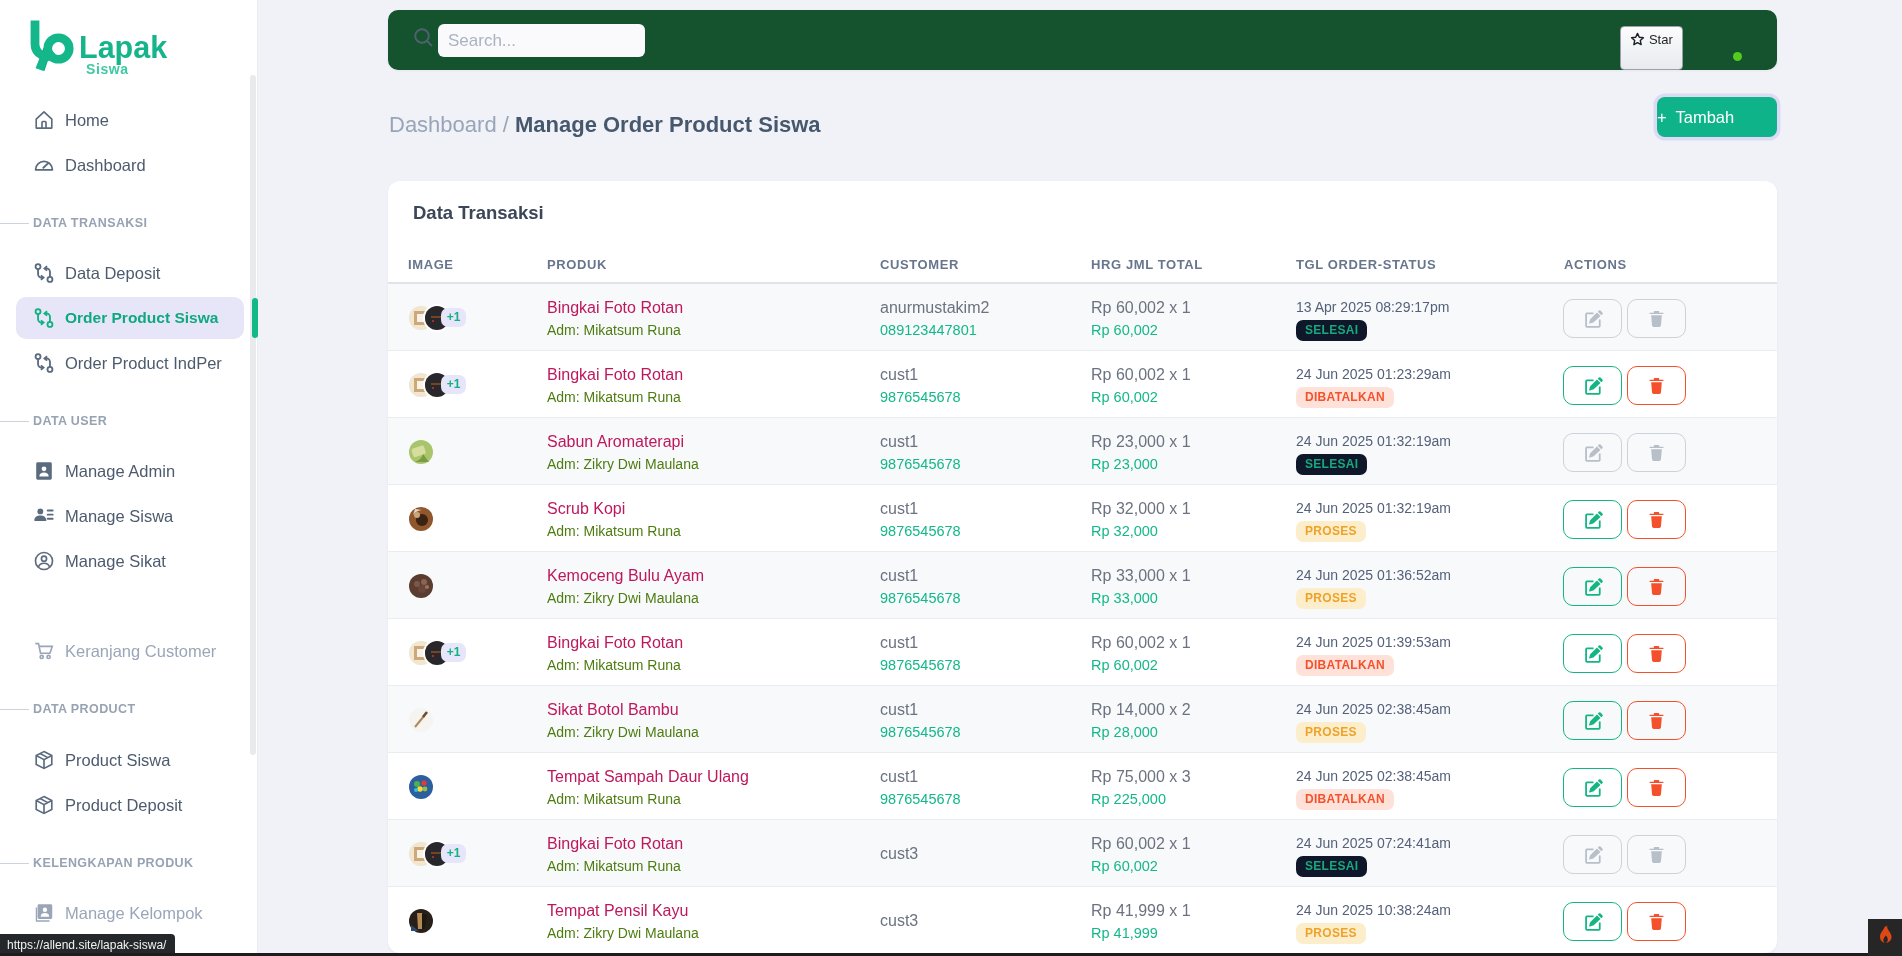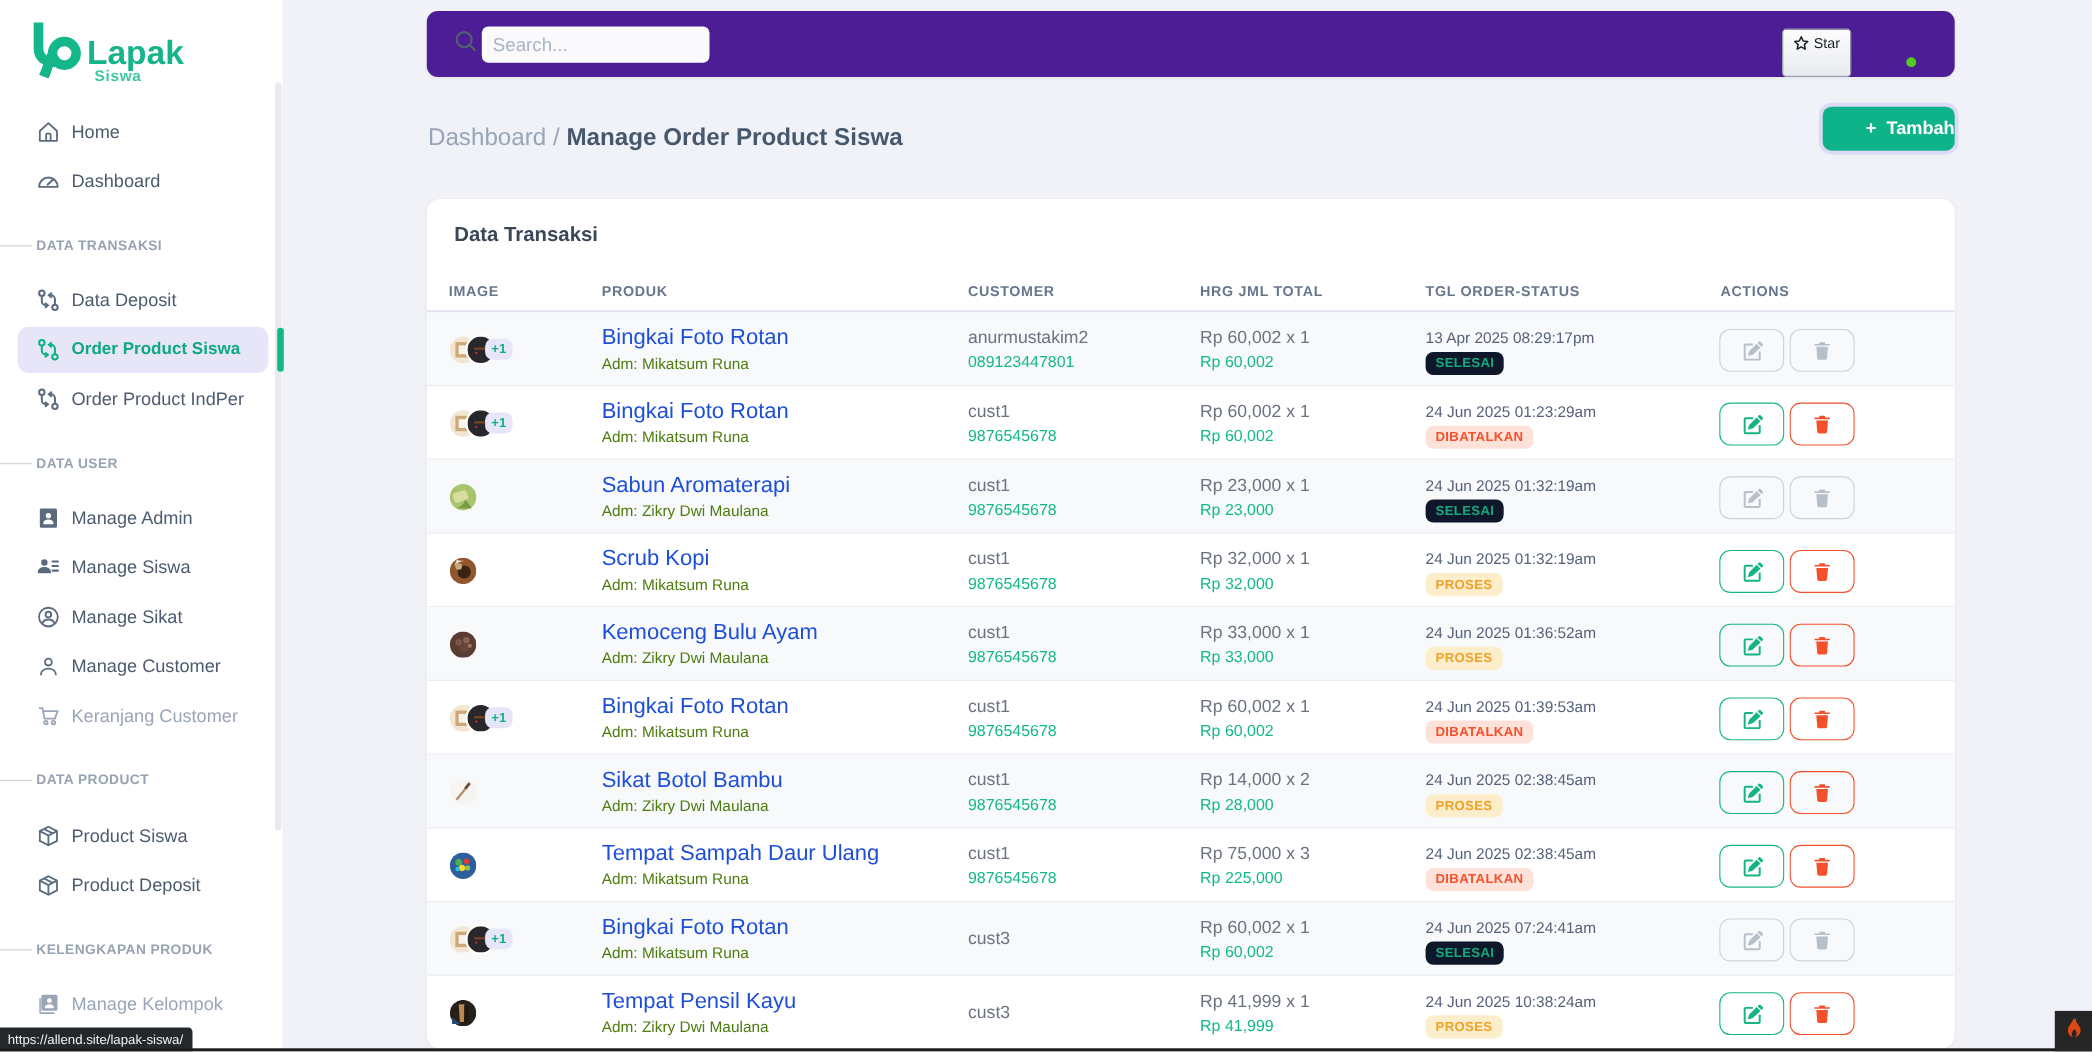--- a/index.html
+++ b/index.html
@@ -13,40 +13,40 @@
 .navitem { position:absolute; left:0; width:258px; height:44px; }
 .navitem .ic { position:absolute; left:33px; top:11px; width:22px; height:22px; }
 .navitem .lb { position:absolute; left:65px; top:0; height:44px; line-height:44px; font-size:16.5px; color:#4d5b6e; }
 .navitem.dim .lb { color:#9aa6b8; }
 .sect { position:absolute; left:33px; width:220px; height:20px; font-size:12.5px; font-weight:bold; letter-spacing:0.4px; color:#97a2b2; line-height:20px; }
 .sect .dash { position:absolute; left:-33px; top:10px; width:29px; height:1px; background:#ccd3dd; }
 #active-pill { position:absolute; left:16px; top:297px; width:228px; height:42px; background:#e7e6f9; border-radius:10px; }
 .navitem.active .lb { color:#10a880; font-weight:bold; font-size:15.5px; }
 
 
-#topbar { position:absolute; left:388px; top:10px; width:1389px; height:60px; background:#4c1d95; border-radius:10px; box-shadow:0 1px 3px rgba(30,40,70,0.05); }
+#topbar { position:absolute; left:388px; top:10px; width:1389px; height:60px; background:#14532d; border-radius:10px; box-shadow:0 1px 3px rgba(30,40,70,0.05); }
 #searchbox { position:absolute; left:50px; top:14px; width:207px; height:33px; background:#fafafc; border-radius:6px; }
 #search-ph { position:absolute; left:60px; top:0; height:60px; line-height:61px; font-size:17px; color:#a9b3c2; }
 #starbtn { position:absolute; left:1232px; top:16px; width:63px; height:44px; background:linear-gradient(#fcfcfd,#e8eaee); border:1px solid #9aa1ab; border-radius:4px; font-size:13px; color:#1c2126; text-align:center; line-height:26px; }
 #greendot { position:absolute; left:1345px; top:42px; width:9px; height:9px; border-radius:50%; background:#55cb1d; }
 
 
 #crumb { position:absolute; left:389px; top:112px; font-size:22px; color:#98a5b8; }
 #crumb b { color:#46586e; font-weight:bold; }
-#tambah { position:absolute; left:1657px; top:97px; width:120px; height:40px; background:#0fb389; border-radius:8px; color:#fff; font-size:16.5px; font-weight:700; text-align:right; line-height:40px; box-shadow:0 0 0 3.5px rgba(168,158,245,0.28); }
+#tambah { position:absolute; left:1657px; top:97px; width:120px; height:40px; background:#0fb389; border-radius:8px; color:#fff; font-size:16.5px; font-weight:400; text-align:left; line-height:40px; box-shadow:0 0 0 3.5px rgba(168,158,245,0.28); }
 
 
 #card { position:absolute; left:388px; top:181px; width:1389px; height:772px; background:#fff; border-radius:12px; box-shadow:0 1px 3px rgba(30,40,70,0.05); overflow:hidden; }
 #cardtitle { position:absolute; left:25px; top:21px; font-size:18.5px; font-weight:600; color:#3b4657; }
 .hrow { position:absolute; left:0; top:66px; width:1583px; height:36px; }
 .hcell { position:absolute; top:0; height:36px; line-height:36px; font-size:13px; font-weight:bold; letter-spacing:0.6px; color:#67768c; }
 #thead-border { position:absolute; left:0; top:101px; width:1389px; height:2px; background:#dfe3ea; }
 .row { position:absolute; left:0; width:1389px; height:67px; border-bottom:1px solid #e9ecf1; }
 .row.odd { background:#f8f9fb; }
-.c-prod1 { position:absolute; left:159px; top:12px; height:23px; line-height:23px; font-size:20px; color:#1d4ed8; }
+.c-prod1 { position:absolute; left:159px; top:12px; height:23px; line-height:23px; font-size:16px; color:#be185d; }
 .c-prod2 { position:absolute; left:159px; top:35px; height:23px; line-height:23px; font-size:14px; color:#4d7c0f; }
 .c-cust1 { position:absolute; left:492px; top:12px; height:23px; line-height:23px; font-size:16px; color:#6b7280; }
 .c-cust2 { position:absolute; left:492px; top:35px; height:23px; line-height:23px; font-size:14.5px; color:#13b888; }
 .c-custs { position:absolute; left:492px; top:0; height:67px; line-height:67px; font-size:16px; color:#6b7280; }
 .c-hrg1 { position:absolute; left:703px; top:12px; height:23px; line-height:23px; font-size:16px; color:#6b7280; }
 .c-hrg2 { position:absolute; left:703px; top:35px; height:23px; line-height:23px; font-size:14.5px; color:#13b888; }
 .c-tgl { position:absolute; left:908px; top:12px; height:23px; line-height:23px; font-size:14px; color:#55617a; }
 .badge { position:absolute; left:908px; top:36px; height:21px; line-height:21px; border-radius:7px; font-size:12px; font-weight:bold; letter-spacing:0.3px; padding:0 9px; }
 .b-sel { background:#0f172a; color:#17a87d; }
 .b-dib { background:#fee2da; color:#f4512c; }
@@ -153,27 +153,20 @@
     <div class="lb">Manage Siswa</div>
   </div>
   <div class="navitem" style="top:539px">
     <svg class="ic" viewBox="0 0 24 24" fill="none" stroke="#5b6b7f" stroke-width="1.8">
         <circle cx="12" cy="12" r="9.3"></circle>
         <circle cx="12" cy="9.5" r="2.8"></circle>
         <path d="M5.8 19 c0.7-3 3.1-4.6 6.2-4.6 s5.5 1.6 6.2 4.6"></path>
       </svg>
     <div class="lb">Manage Sikat</div>
   </div>
-  <div class="navitem" style="top:584px">
-    <svg class="ic" viewBox="0 0 24 24" fill="none" stroke="#5b6b7f" stroke-width="1.8">
-        <circle cx="12" cy="7.5" r="3.4"></circle>
-        <path d="M4.5 20.5 c0-4 3-6.5 7.5-6.5 s7.5 2.5 7.5 6.5"></path>
-      </svg>
-    <div class="lb">Manage Customer</div>
-  </div>
   <div class="navitem dim" style="top:629px">
     <svg class="ic" viewBox="0 0 24 24" fill="none" stroke="#9aa6b8" stroke-width="1.8">
         <path d="M2.5 4 H6 L8.2 14.5 H18.5 L21 7 H7"></path>
         <circle cx="9.5" cy="18.5" r="1.7"></circle>
         <circle cx="17" cy="18.5" r="1.7"></circle>
       </svg>
     <div class="lb">Keranjang Customer</div>
   </div>
 
   <div class="sect" style="top:699px"><span class="dash"></span>DATA PRODUCT</div>

